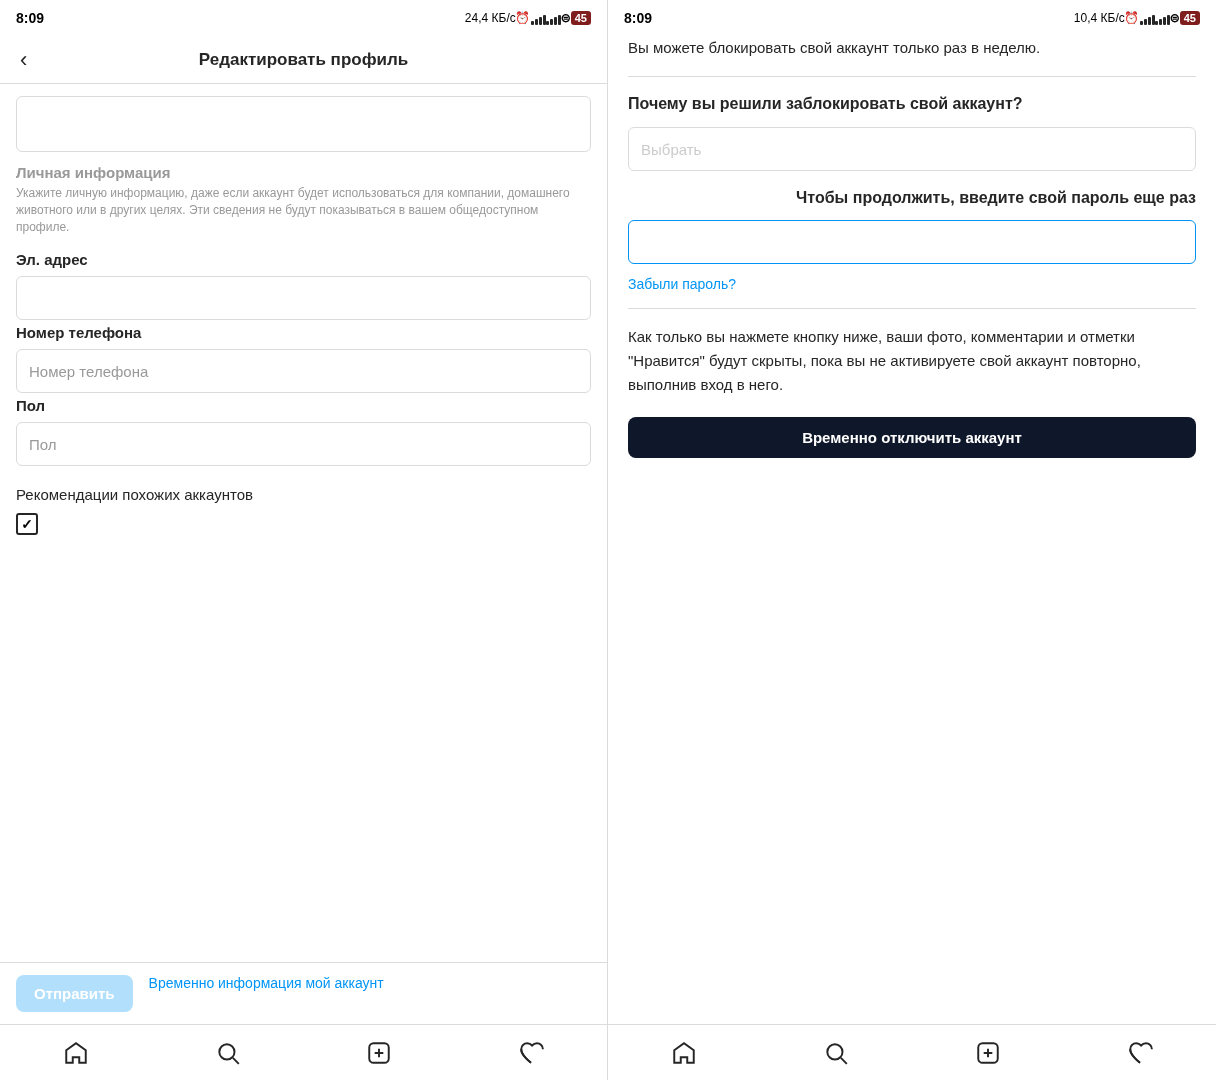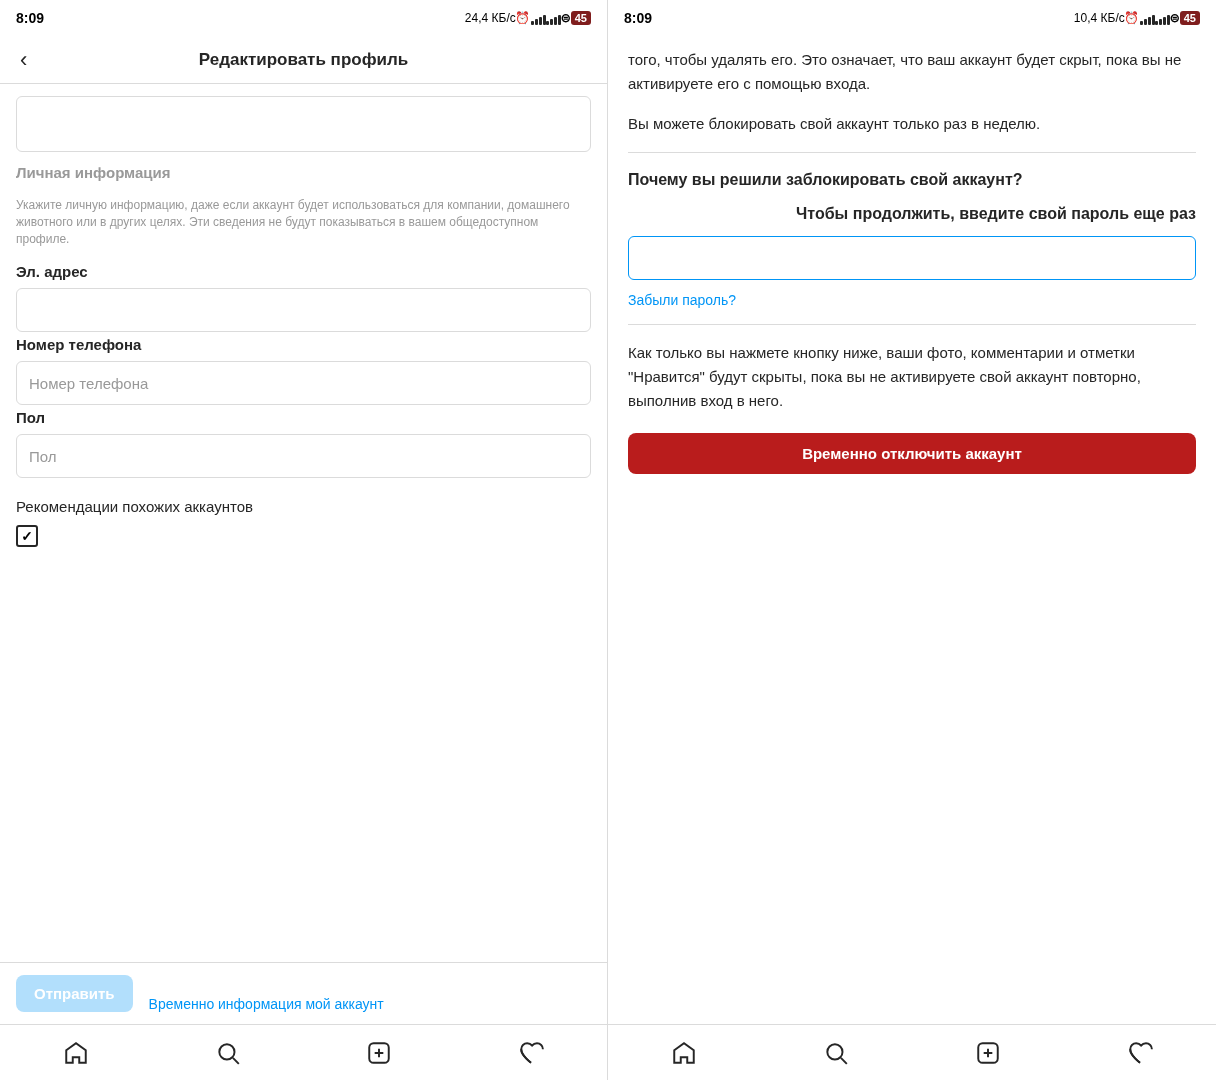--- a/index.html
+++ b/index.html
@@ -87,21 +87,21 @@
       border-radius: 6px;
       height: 56px;
       margin: 12px 0;
     }
 
     .section-title {
       font-size: 15px;
       font-weight: 600;
       color: #999;
       margin-top: 8px;
-      margin-bottom: 16px;
+      margin-bottom: 4px;
     }
     .section-desc {
       font-size: 12px;
       color: #999;
       line-height: 1.4;
       margin-bottom: 16px;
     }
 
     .field-label {
       font-size: 15px;
@@ -157,21 +157,21 @@
       line-height: 1.4;
     }
     .help-badge {
       color: #0095f6;
       font-size: 13px;
       margin-left: 4px;
     }
 
     .left-footer {
       display: flex;
-      align-items: flex-end;
+      align-items: flex-start;
       padding: 12px 16px;
       gap: 16px;
       border-top: 1px solid #dbdbdb;
       flex-shrink: 0;
     }
     .btn-submit {
       background: #b2dffc;
       color: #fff;
       border: none;
       border-radius: 8px;
@@ -256,21 +256,21 @@
     }
 
     .bottom-note {
       font-size: 15px;
       color: #262626;
       line-height: 1.6;
       margin-bottom: 20px;
     }
 
     .btn-disable-account {
-      background: #b91c1c;
+      background: #0f172a;
       color: #fff;
       border: none;
       border-radius: 8px;
       padding: 12px 20px;
       font-size: 15px;
       font-weight: 600;
       cursor: pointer;
       width: 100%;
       margin-bottom: 20px;
       display: block;
@@ -424,26 +424,28 @@
         <div class="bar" style="height:6px;"></div>
         <div class="bar" style="height:8px;"></div>
         <div class="bar" style="height:10px;"></div>
       </div>
       <span>⊜</span>
       <span class="battery-badge">45</span>
     </div>
   </div>
 
   <div class="right-content">
-    <div class="right-text-block" style="margin-top:12px;">того, чтобы удалять его. Это означает, что ваш аккаунт будет скрыт, пока вы не активируете его с помощью входа.</div>
     <div class="right-text-block">Вы можете блокировать свой аккаунт только раз в неделю.</div>
 
     <div class="divider"></div>
 
     <div class="question-title">Почему вы решили заблокировать свой аккаунт?</div>
+    <div class="select-field">
+      <span style="color:#ccc;">Выбрать</span>
+    </div>
 
     <div class="password-label">Чтобы продолжить, введите свой пароль еще раз</div>
     <div class="password-input"></div>
 
     <a class="forgot-link">Забыли пароль?</a>
 
     <div class="divider"></div>
 
     <div class="bottom-note">Как только вы нажмете кнопку ниже, ваши фото, комментарии и отметки "Нравится" будут скрыты, пока вы не активируете свой аккаунт повторно, выполнив вход в него.</div>
 

